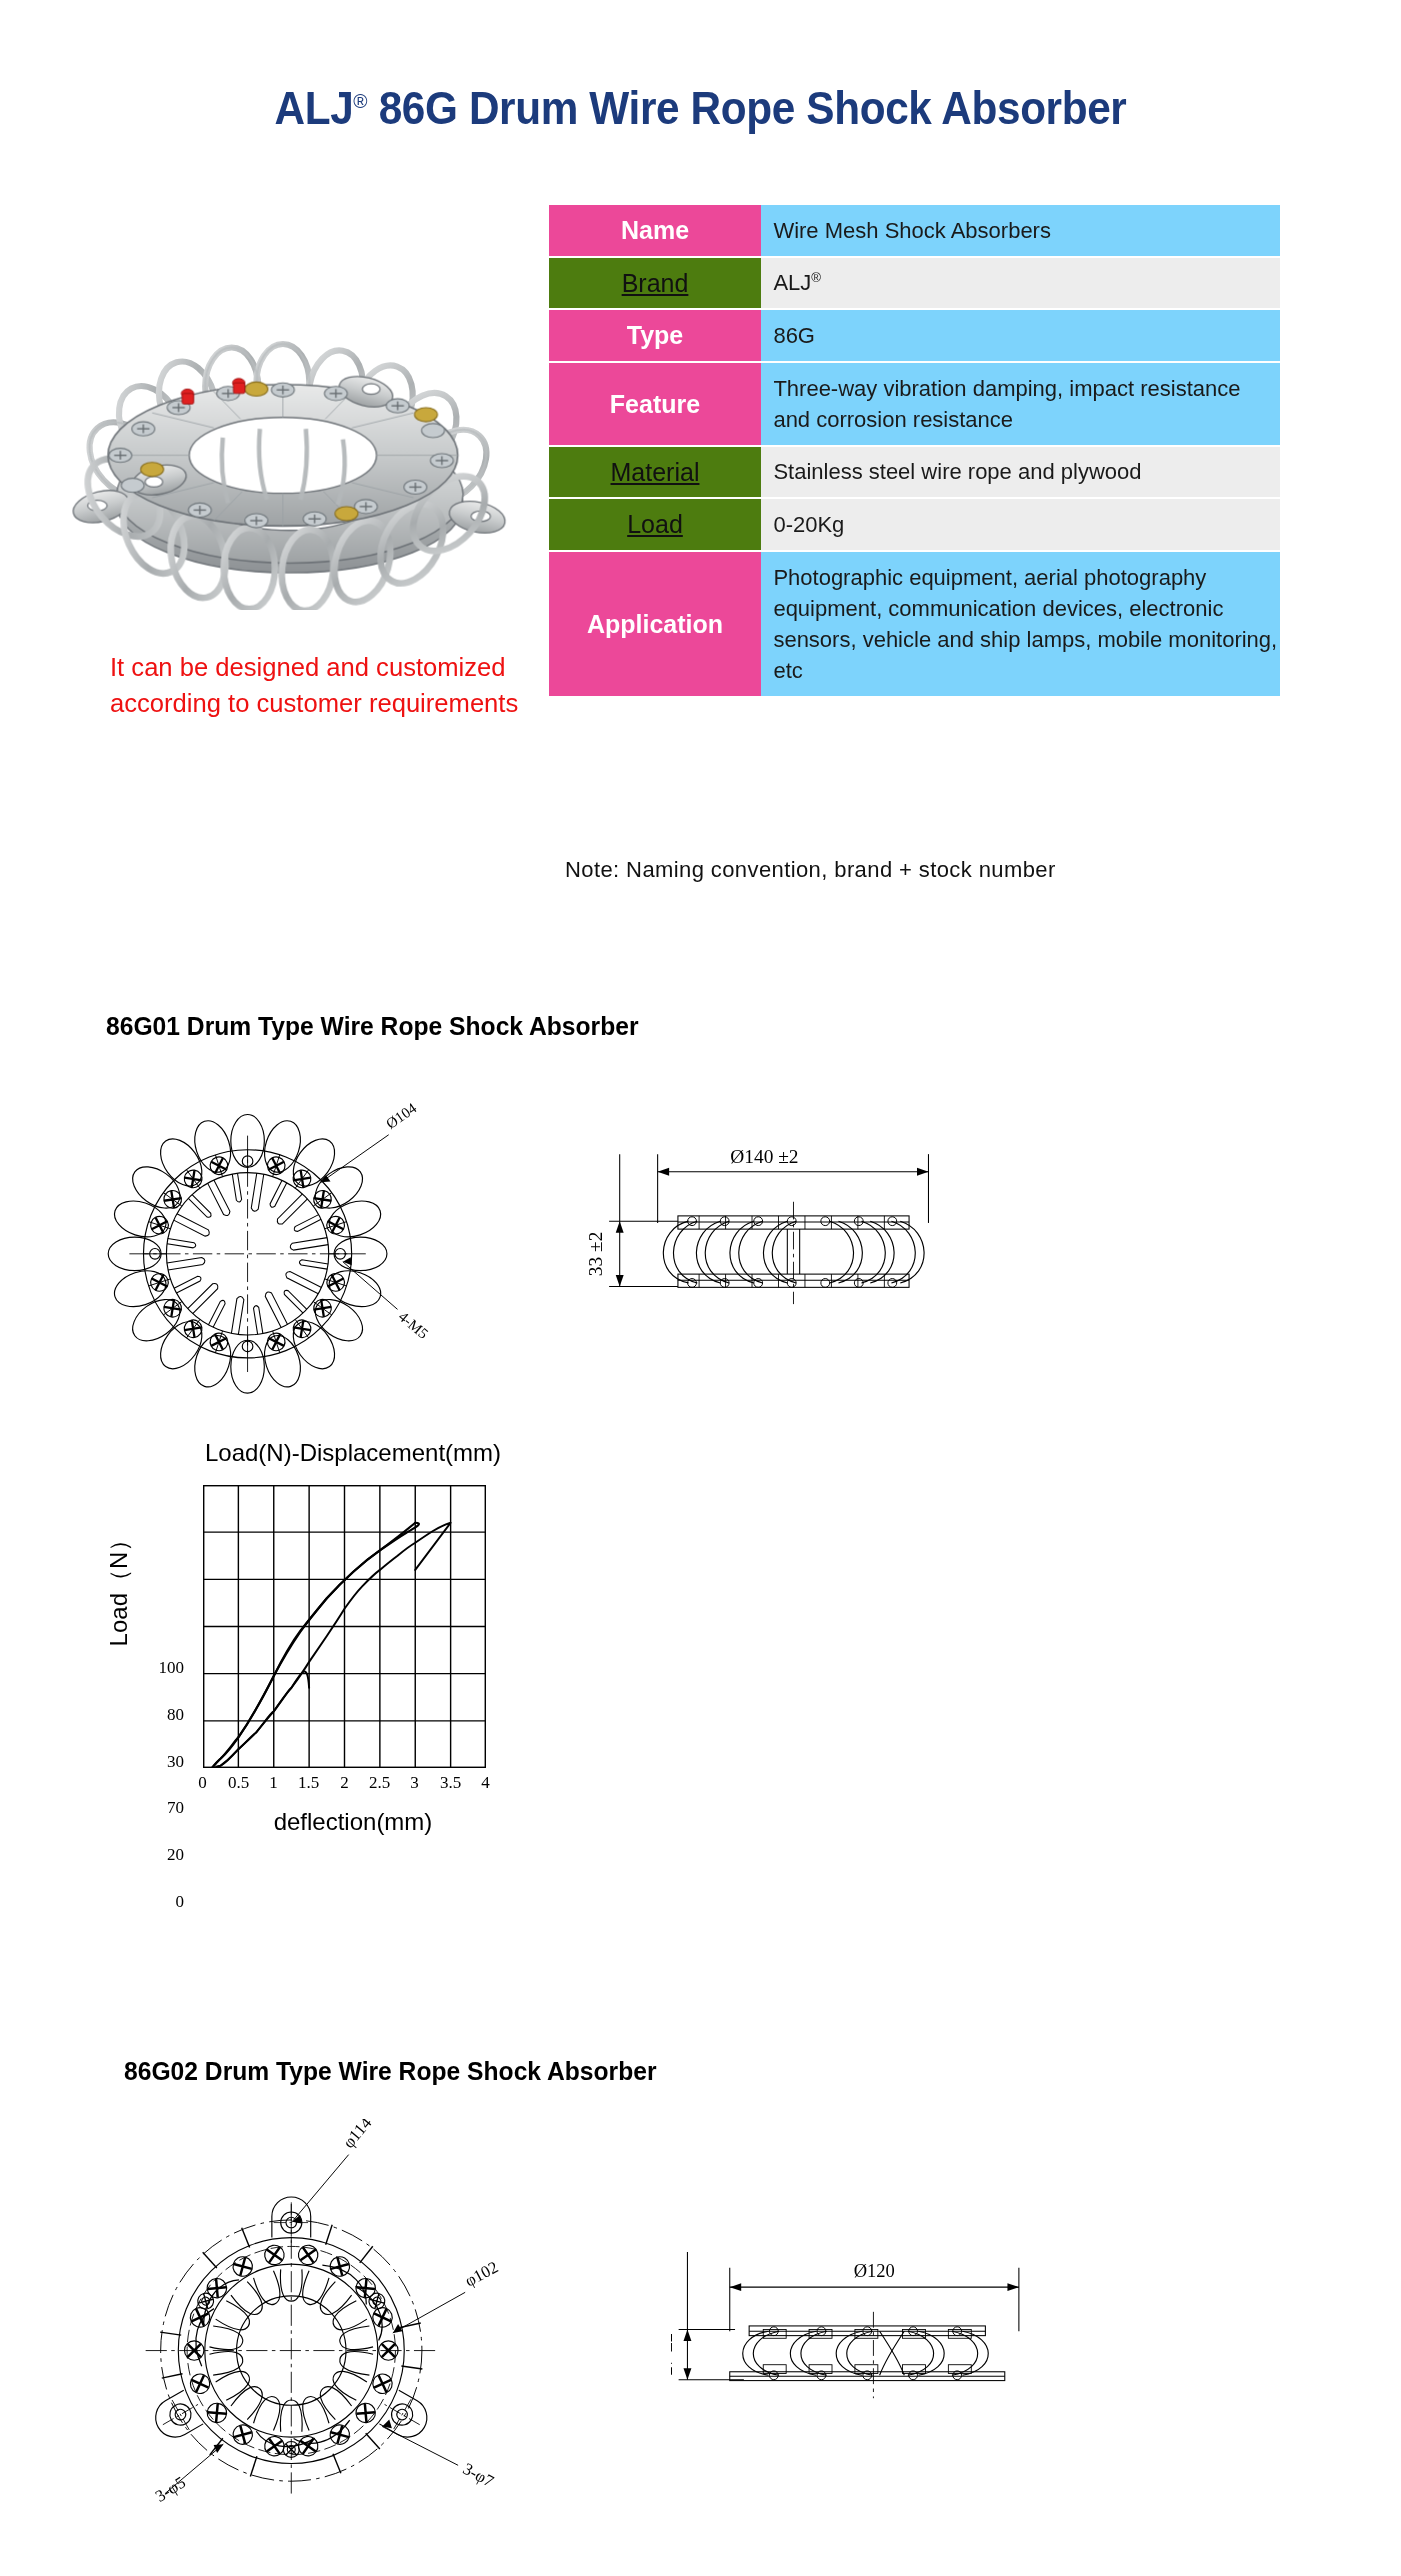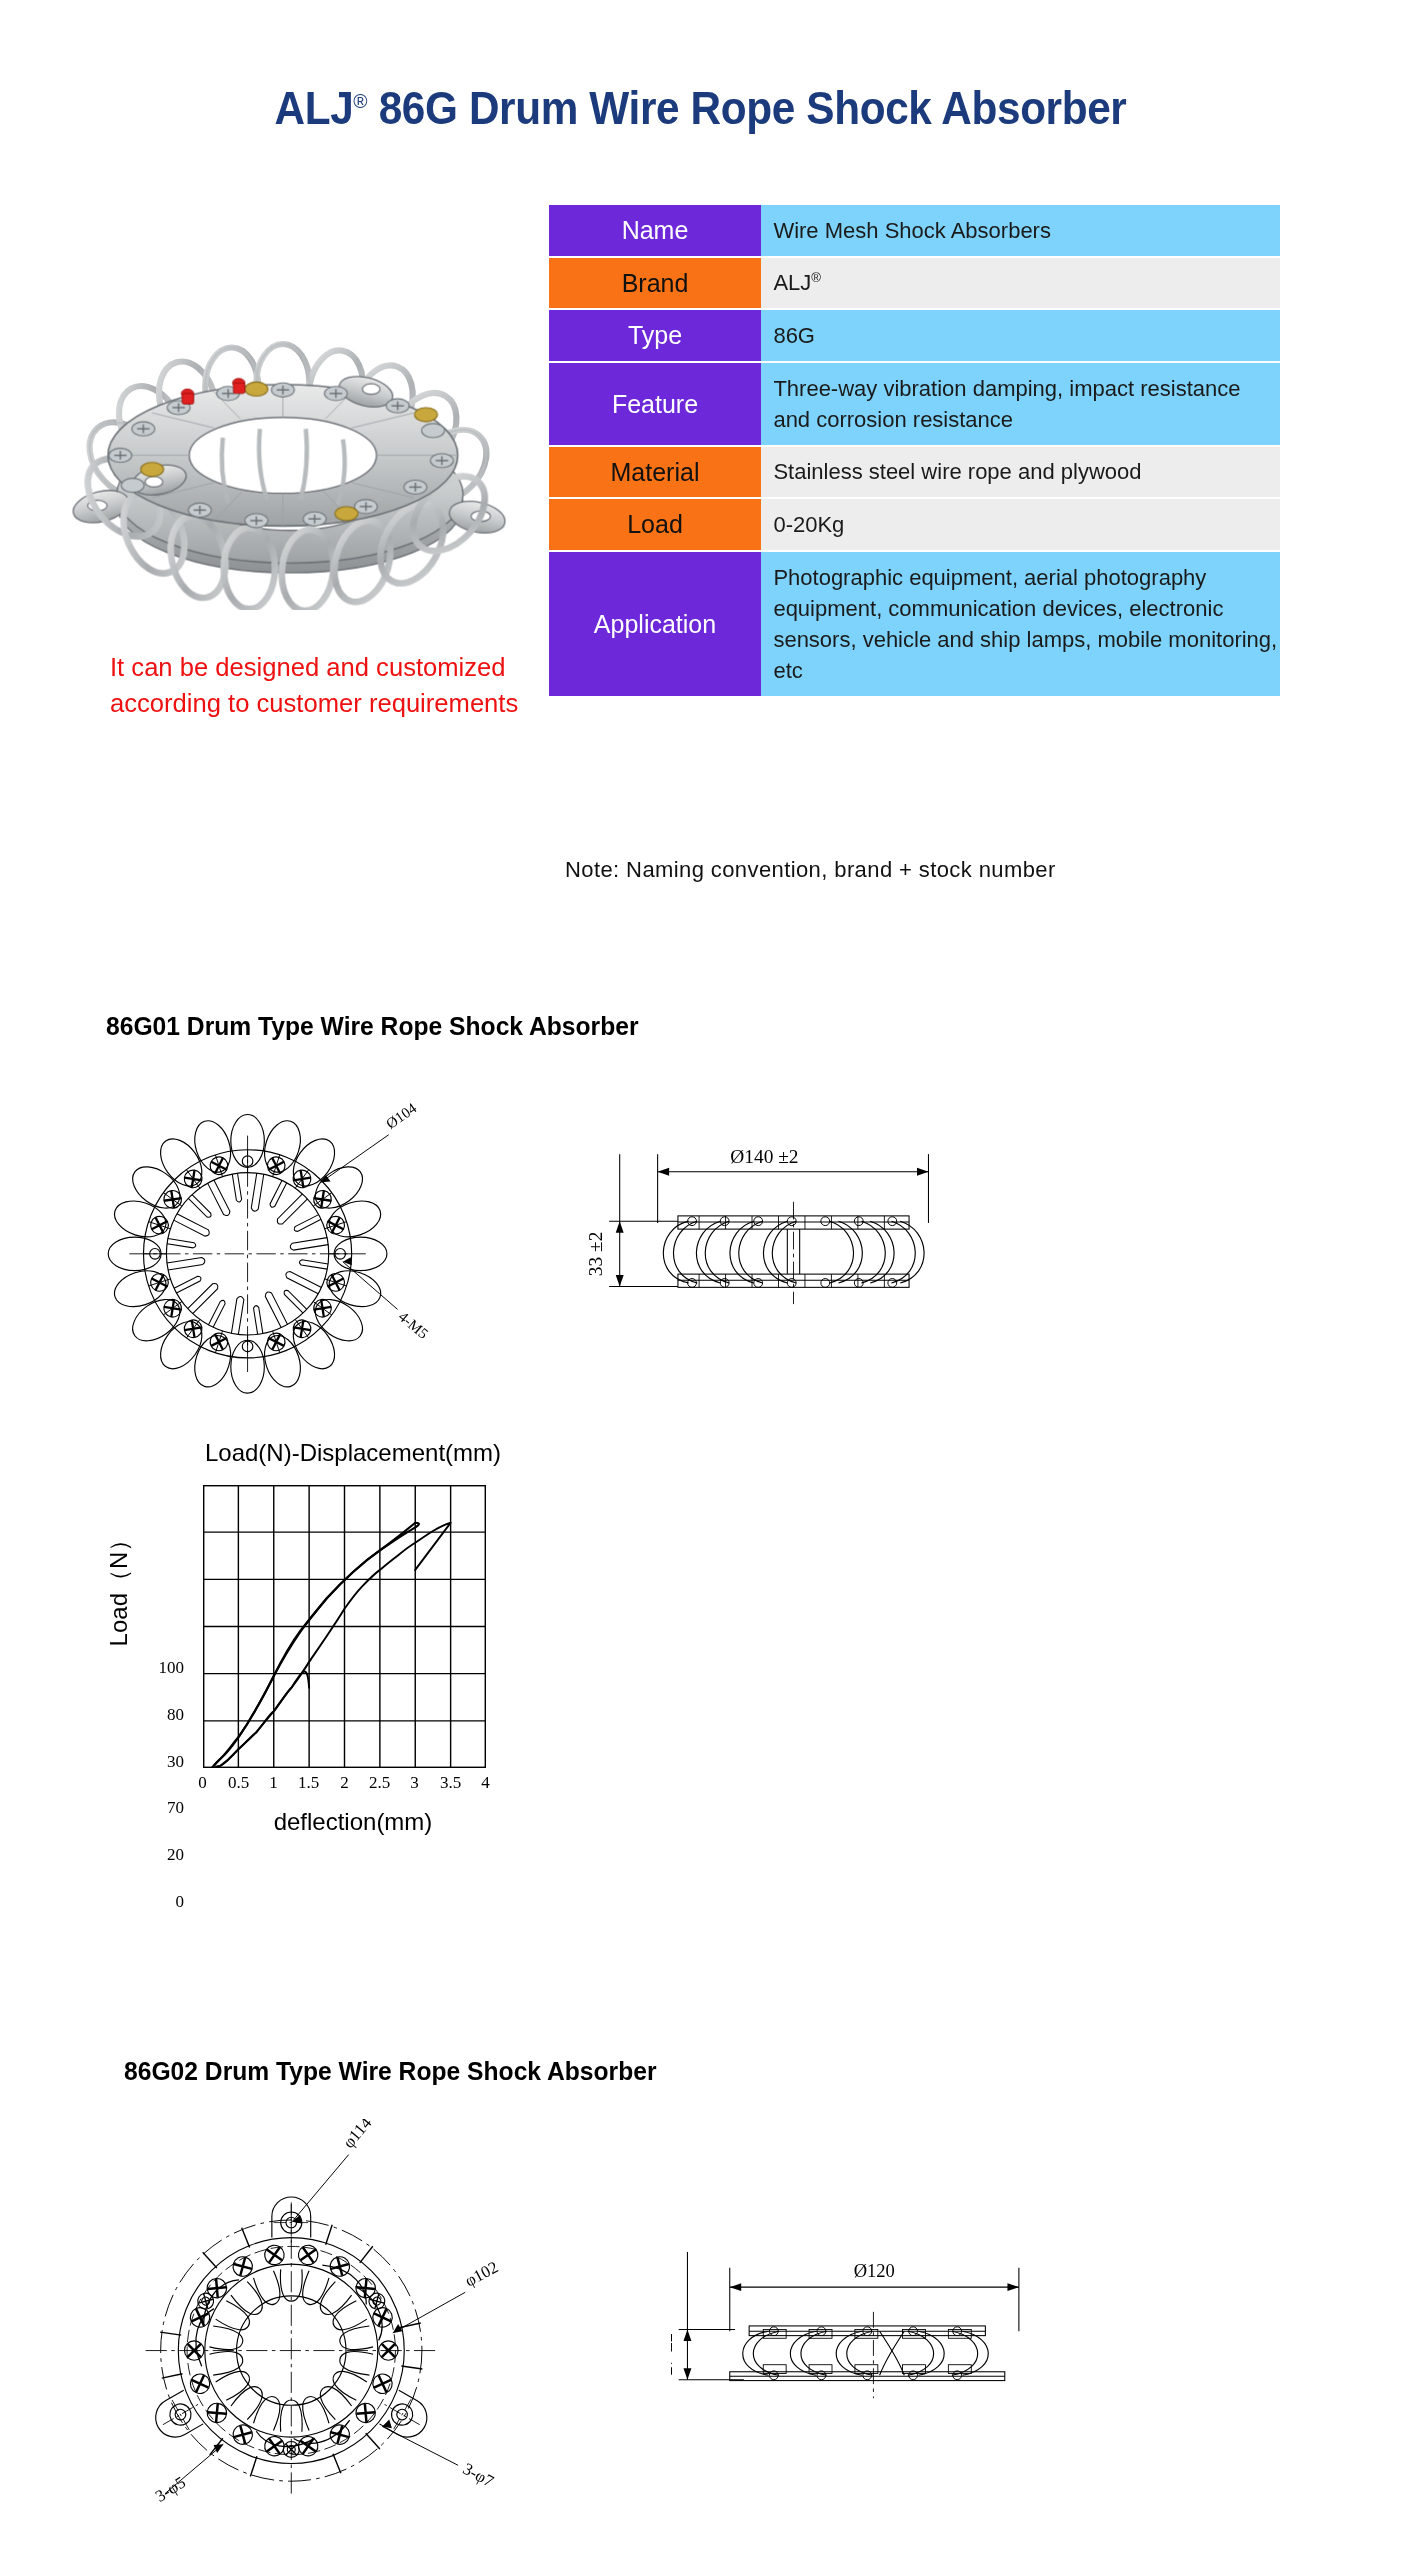--- a/index.html
+++ b/index.html
@@ -27,22 +27,22 @@
   .spec-table {
     position: absolute; left: 549px; top: 205px;
     width: 731px;
     border-collapse: collapse;
   }
   .spec-table td { vertical-align: middle; }
   .lbl {
     width: 212px; text-align: center;
     font-size: 25px; padding: 8px 5.3px; line-height: 1.22;
   }
-  .lbl.blue { background: #6d28d9; color: #ffffff; }
-  .lbl.gray { background: #f97316; color: #111111; }
+  .lbl.blue { background: #ec4899; color: #ffffff; font-weight: bold; }
+  .lbl.gray { background: #4d7c0f; color: #111111; text-decoration: underline; }
   .val {
     font-size: 22px; padding: 9.7px 0 9.7px 12.4px; line-height: 1.42;
     color: #1a1a1a;
   }
   .val.d { background: #7dd3fc; }
   .val.l { background: #ededed; }
   .val sup { font-size: 13.2px; vertical-align: 8px; }
   .row-sep td { border-bottom: 2.6px solid #ffffff; }
 
   .note {

